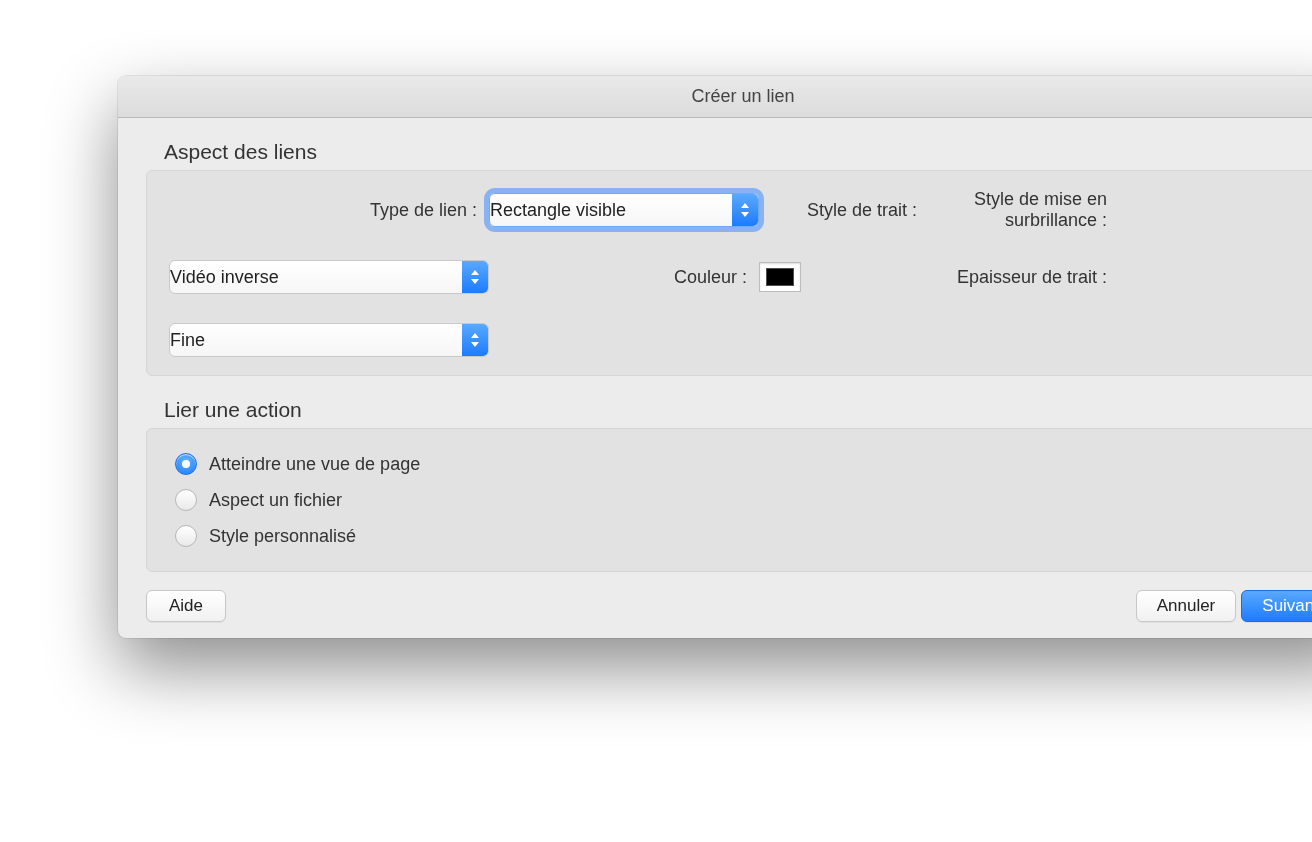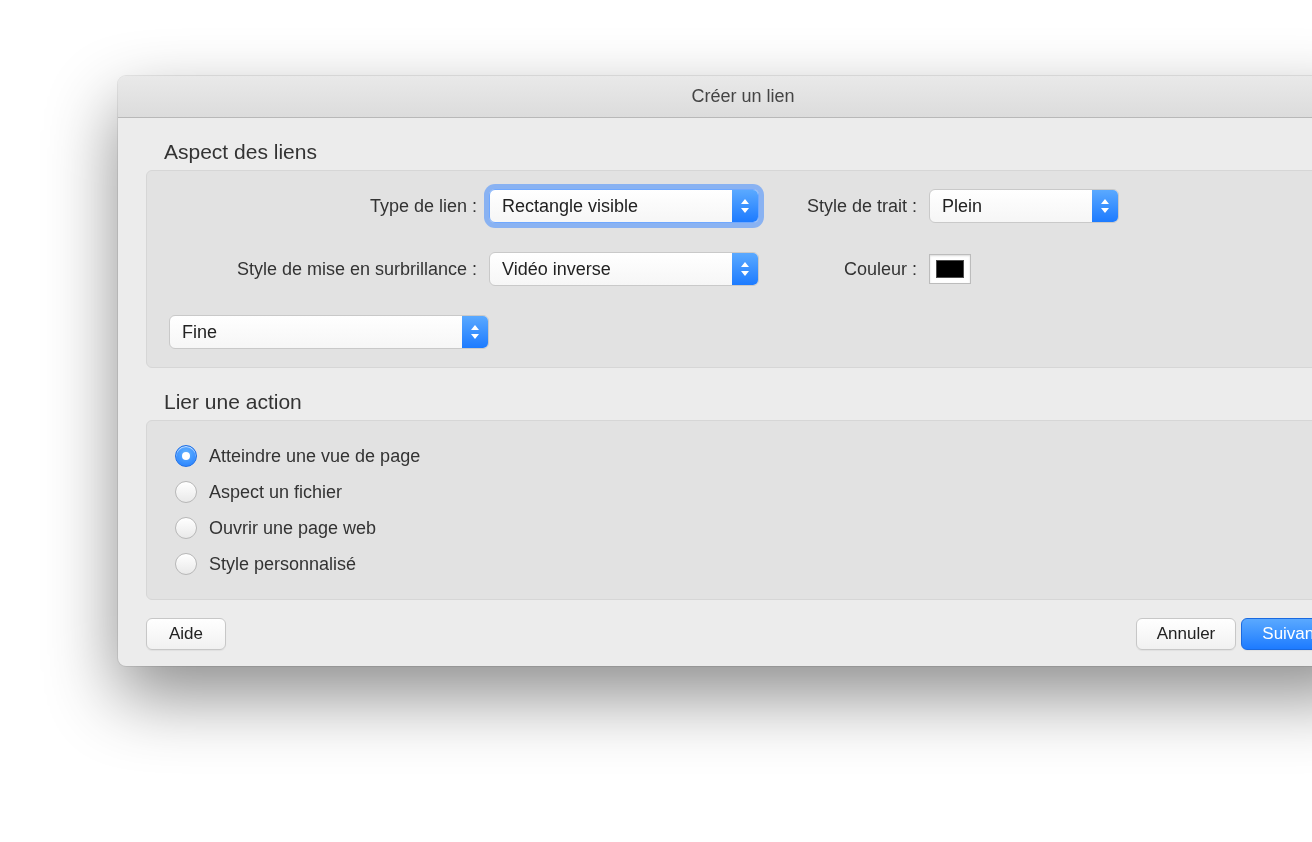--- a/index.html
+++ b/index.html
@@ -63,21 +63,20 @@
     }
 
     .select {
       position: relative;
       height: 34px;
       background: linear-gradient(#ffffff, #f6f6f6);
       border: 1px solid #c9c9c9;
       border-radius: 6px;
       display: flex;
       align-items: center;
-      padding-left: 12px;
       font-size: 18px;
       color: #222;
       cursor: default;
     }
     .select .stepper {
       position: absolute;
       right: 0; top: 0; bottom: 0;
       width: 26px;
       background: linear-gradient(#5aa9ff, #1d7bff);
       border-top-right-radius: 5px;
@@ -183,45 +182,38 @@
           <div class="select focused">
             <span>Rectangle visible</span>
             <span class="stepper">
               <svg width="10" height="16" viewBox="0 0 10 16">
                   <path d="M5 1 L9 6 L1 6 Z M5 15 L1 10 L9 10 Z" fill="#fff"></path>
                 </svg>
             </span>
           </div>
         </div>
         <div class="form-label">Style de trait :</div>
-        <div class="select">
-          <span>Plein</span>
-          <span class="stepper">
-            <svg width="10" height="16" viewBox="0 0 10 16">
-                <path d="M5 1 L9 6 L1 6 Z M5 15 L1 10 L9 10 Z" fill="#fff"></path>
-              </svg>
-          </span>
-        </div>
 
         <div class="form-label">Style de mise en surbrillance :</div>
         <div class="select">
           <span>Vidéo inverse</span>
           <span class="stepper">
             <svg width="10" height="16" viewBox="0 0 10 16">
                 <path d="M5 1 L9 6 L1 6 Z M5 15 L1 10 L9 10 Z" fill="#fff"></path>
               </svg>
           </span>
         </div>
         <div class="form-label">Couleur :</div>
         <div>
           <div class="color-well">
             <div class="color-swatch" style="background:#000000"></div>
           </div>
         </div>
 
+        <div class="form-label">Epaisseur de trait :</div>
         <div class="select">
           <span>Fine</span>
           <span class="stepper">
             <svg width="10" height="16" viewBox="0 0 10 16">
                 <path d="M5 1 L9 6 L1 6 Z M5 15 L1 10 L9 10 Z" fill="#fff"></path>
               </svg>
           </span>
         </div>
         <div></div>
           <div></div>
@@ -238,24 +230,20 @@
         <label class="radio-item">
           <span class="radio selected"></span>
           <span>Atteindre une vue de page</span>
         </label>
         <label class="radio-item">
           <span class="radio"></span>
           <span>Aspect un fichier</span>
         </label>
         <label class="radio-item">
           <span class="radio"></span>
-          <span>Ouvrir une page web</span>
-        </label>
-        <label class="radio-item">
-          <span class="radio"></span>
           <span>Style personnalisé</span>
         </label>
       </div>
     </div>
 
     <div class="footer">
       <button class="btn small">Aide</button>
       <div class="spacer"></div>
       <button class="btn">Annuler</button>
       <button class="btn primary">Suivant</button>

